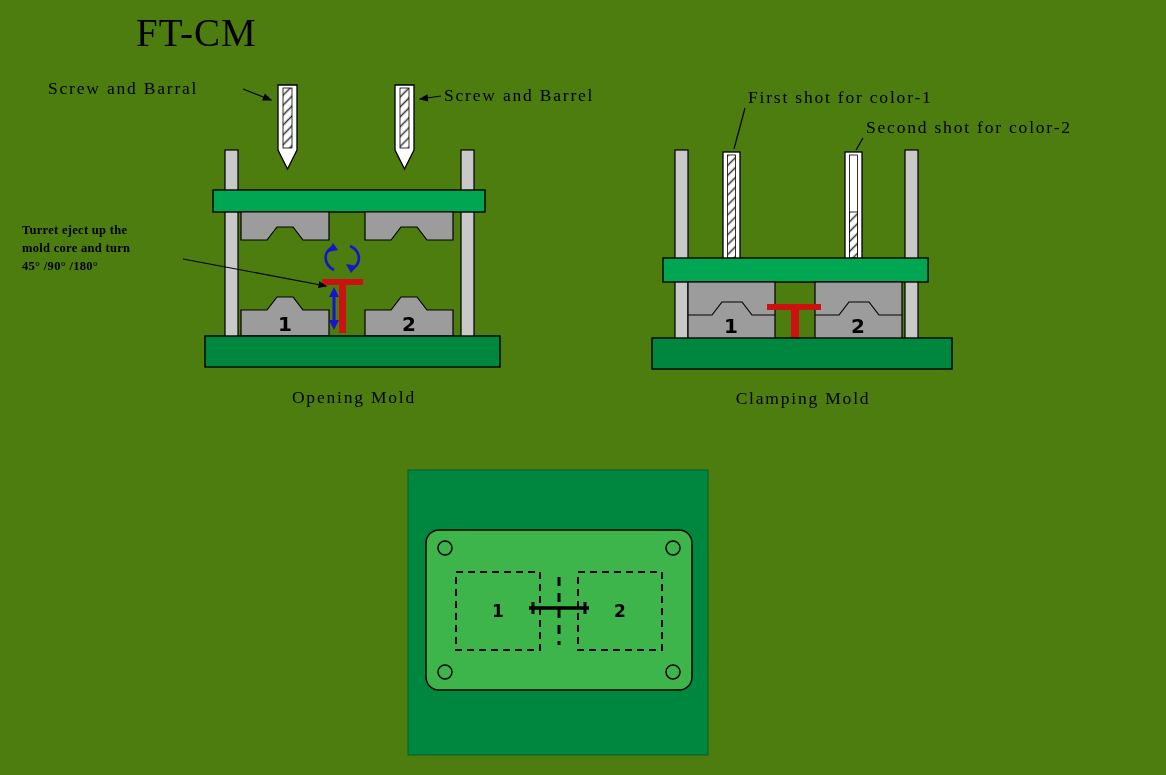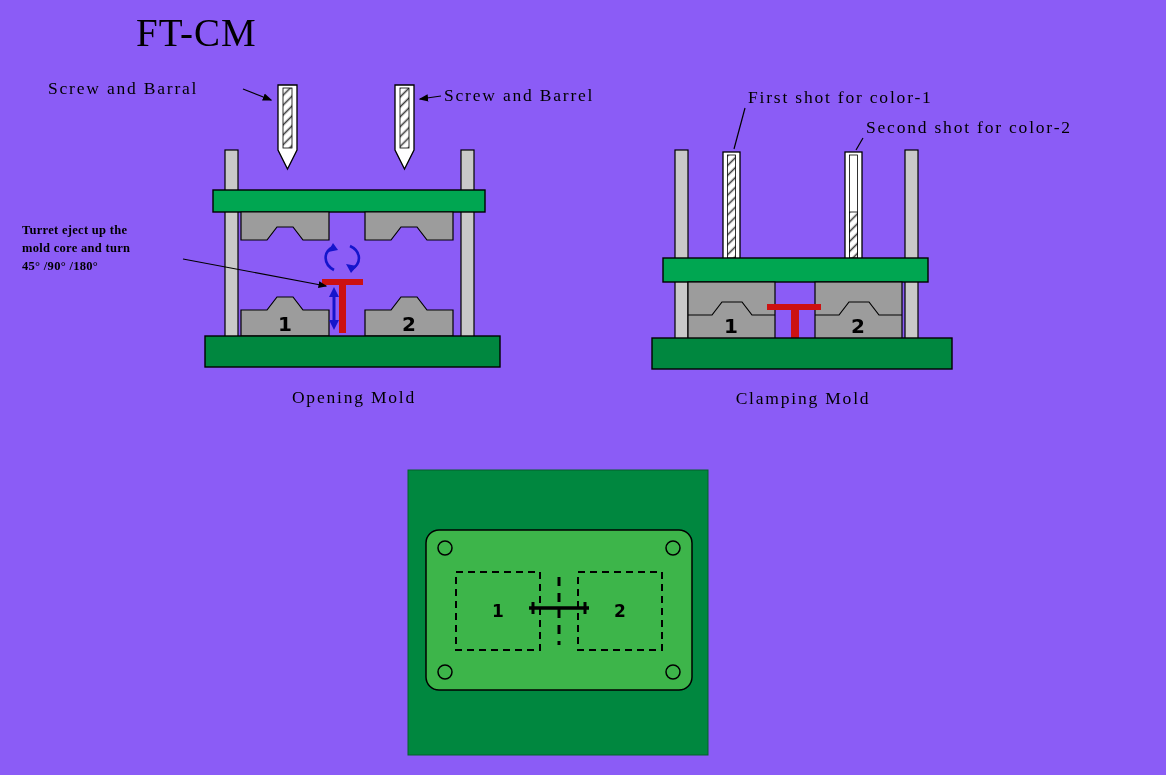--- a/index.html
+++ b/index.html
@@ -1,16 +1,16 @@
 <!DOCTYPE html>
 <html><head>
 <meta charset="utf-8">
 <style>
   html,body{margin:0;padding:0;background:#ffffff;}
-  .canvas{position:relative;width:1166px;height:775px;background:#8b5cf6;overflow:hidden;text-decoration:underline;}
+  .canvas{position:relative;width:1166px;height:775px;background:#4d7c0f;overflow:hidden;text-decoration:underline;}
   svg{display:block;}
   text{font-family:"Liberation Serif", serif; fill:#000;}
   .title-text{font-size:39px; letter-spacing:1px;}
   .lbl{font-size:17.5px; letter-spacing:1.8px;}
   .cap{text-anchor:middle;}
   .num{font-family:"DejaVu Sans", sans-serif; font-weight:bold; font-size:20px; text-anchor:middle;}
   .num-sm{font-family:"DejaVu Sans", sans-serif; font-weight:bold; font-size:17px; text-anchor:middle;}
   .note{font-size:12.5px; font-weight:bold; letter-spacing:0.3px;}
 </style>
 </head>

